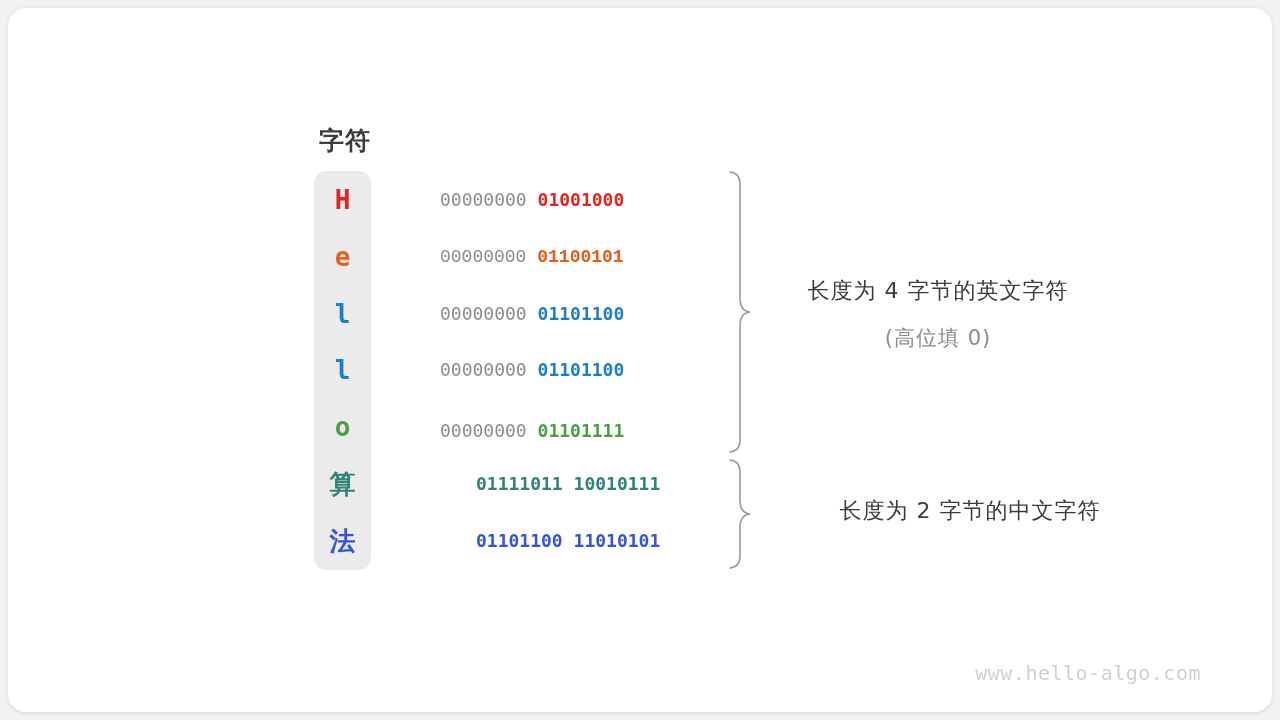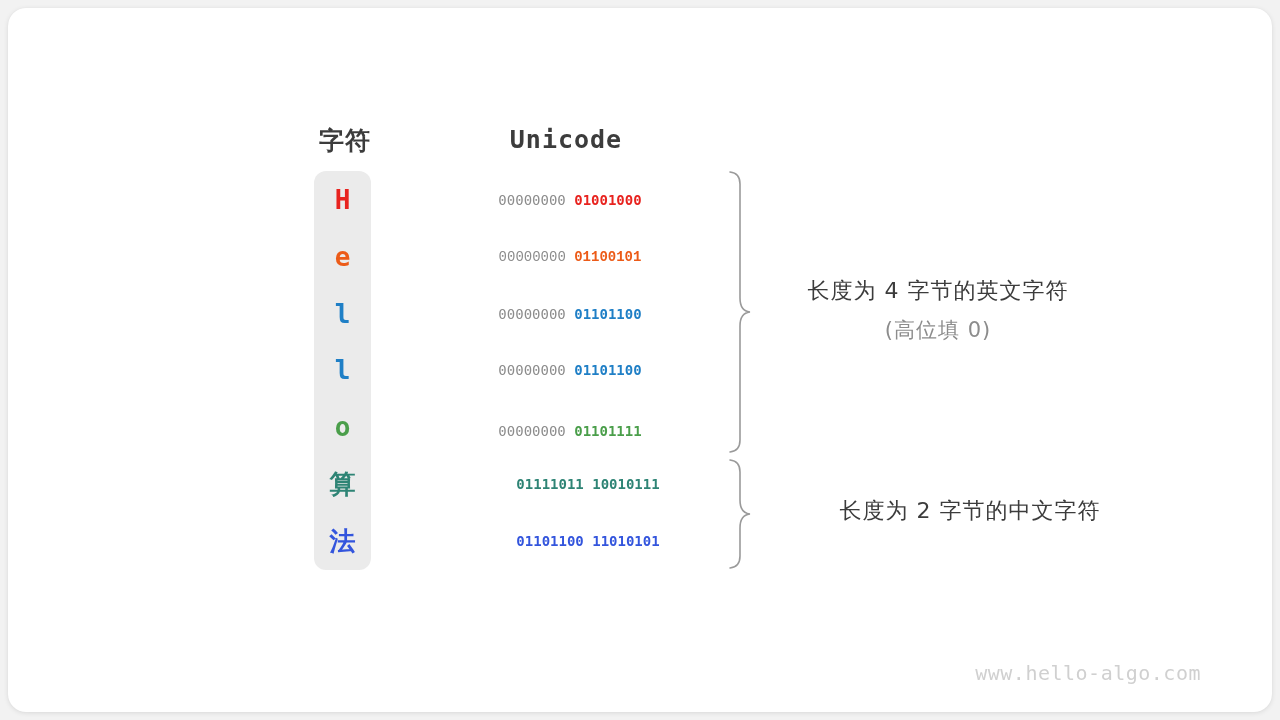--- a/index.html
+++ b/index.html
@@ -80,23 +80,22 @@
   }
 
   
   .bin-row {
     position: absolute;
     left: 432px;
     width: 260px;
     height: 30px;
     line-height: 30px;
     font-family: "DejaVu Sans Mono", monospace;
-    font-size: 14px;
+    font-size: 18px;
     white-space: pre;
-    text-align: center;
   }
   .bin-hi {
     color: #8c8c8c;
     font-weight: normal;
   }
   .bin-lo {
     font-weight: bold;
   }
   .bin-row.full .bin-hi {
     font-weight: bold;
@@ -118,41 +117,40 @@
   }
   .annot-main {
     color: #3c3c3c;
     font-size: 22px;
     letter-spacing: 1px;
   }
   .annot-sub {
     color: #8c8c8c;
     font-size: 21px;
     letter-spacing: 1px;
-    margin-top: 10px;
+    margin-top: 18px;
   }
 
   
   #watermark {
     position: absolute;
     right: 71px;
     bottom: 27px;
     color: #d0d0d0;
     font-size: 20px;
     font-family: "DejaVu Sans Mono", monospace;
     letter-spacing: 0.5px;
   }
 </style>
 </head>
 <body>
 
 <div id="card">
 
   <div class="hdr" id="hdr-char">字符</div>
-  <div class="hdr" id="hdr-unicode">Unicode</div>
 
   <div id="char-column"></div>
   <div id="char-cells">
       <div class="char-cell latin" style="top: 177px; left: 306px; position: absolute; color: rgb(232, 35, 31);">H</div>
       <div class="char-cell latin" style="top: 233.8px; left: 306px; position: absolute; color: rgb(236, 91, 24);">e</div>
       <div class="char-cell latin" style="top: 290.6px; left: 306px; position: absolute; color: rgb(31, 127, 198);">l</div>
       <div class="char-cell latin" style="top: 347.4px; left: 306px; position: absolute; color: rgb(31, 127, 198);">l</div>
       <div class="char-cell latin" style="top: 404.2px; left: 306px; position: absolute; color: rgb(74, 158, 74);">o</div>
       <div class="char-cell cjk" style="top: 461px; left: 306px; position: absolute; color: rgb(46, 132, 117);">算</div>
       <div class="char-cell cjk" style="top: 517.8px; left: 306px; position: absolute; color: rgb(51, 85, 221);">法</div>

